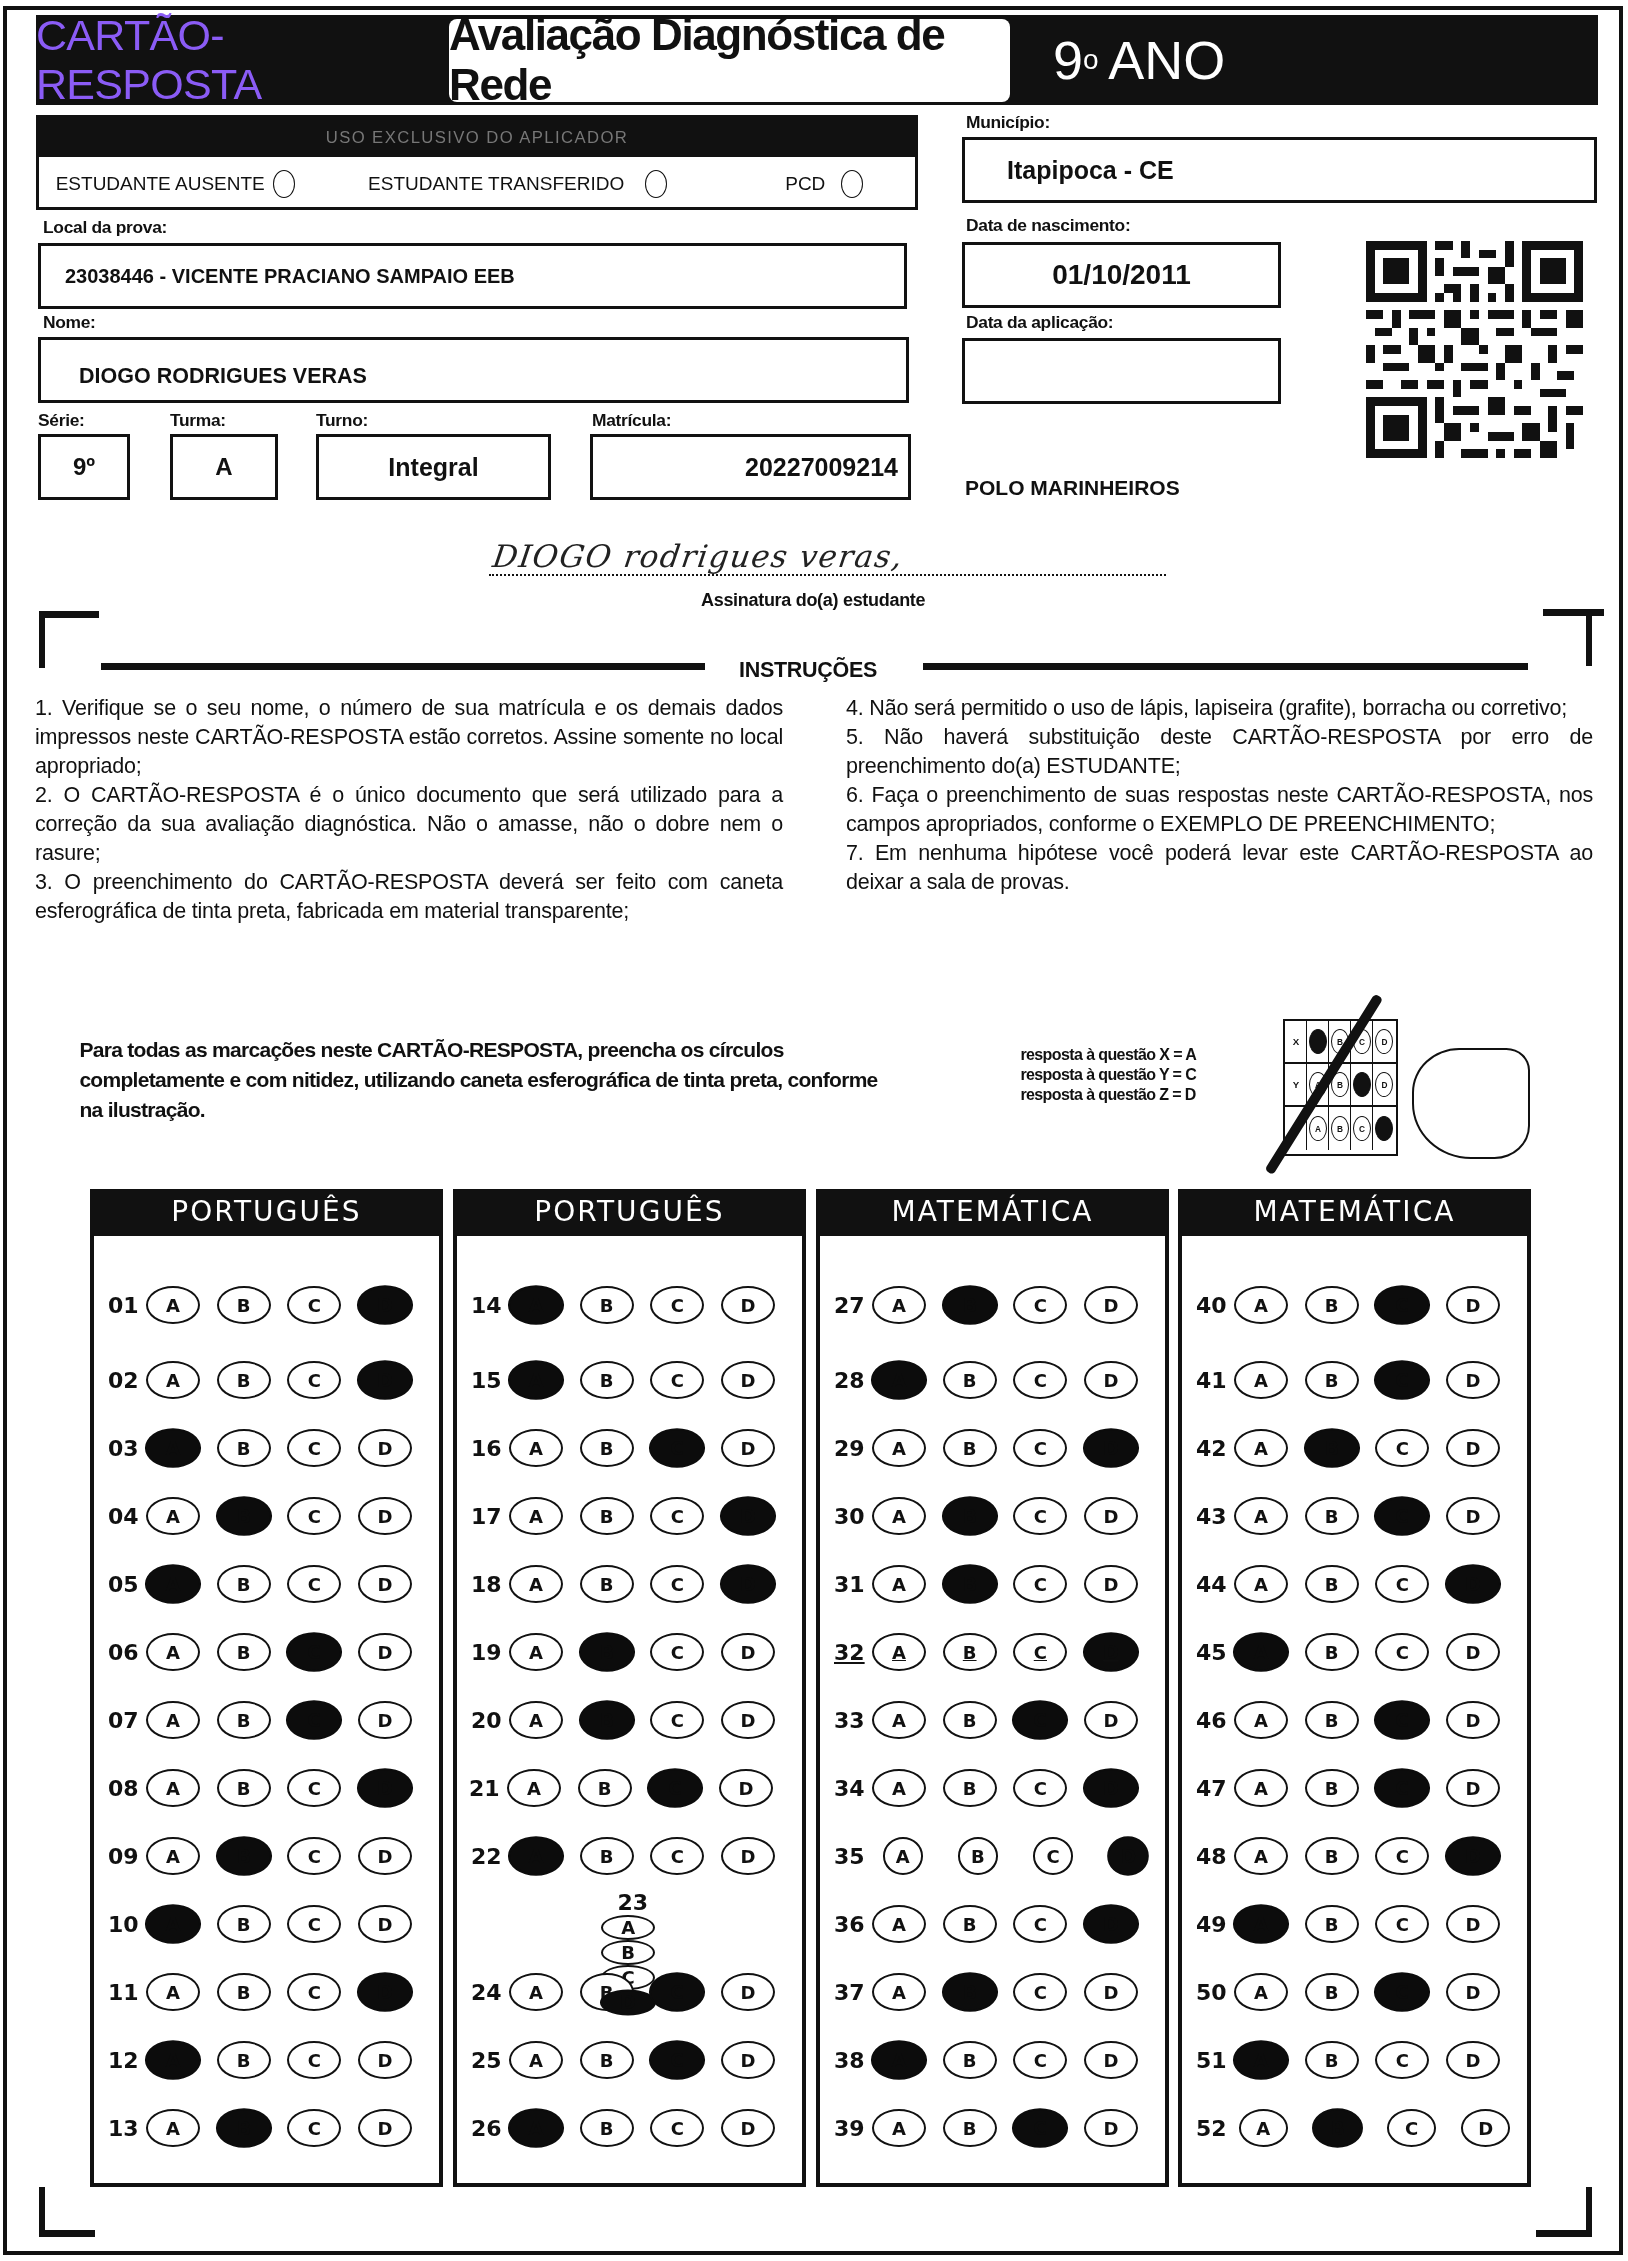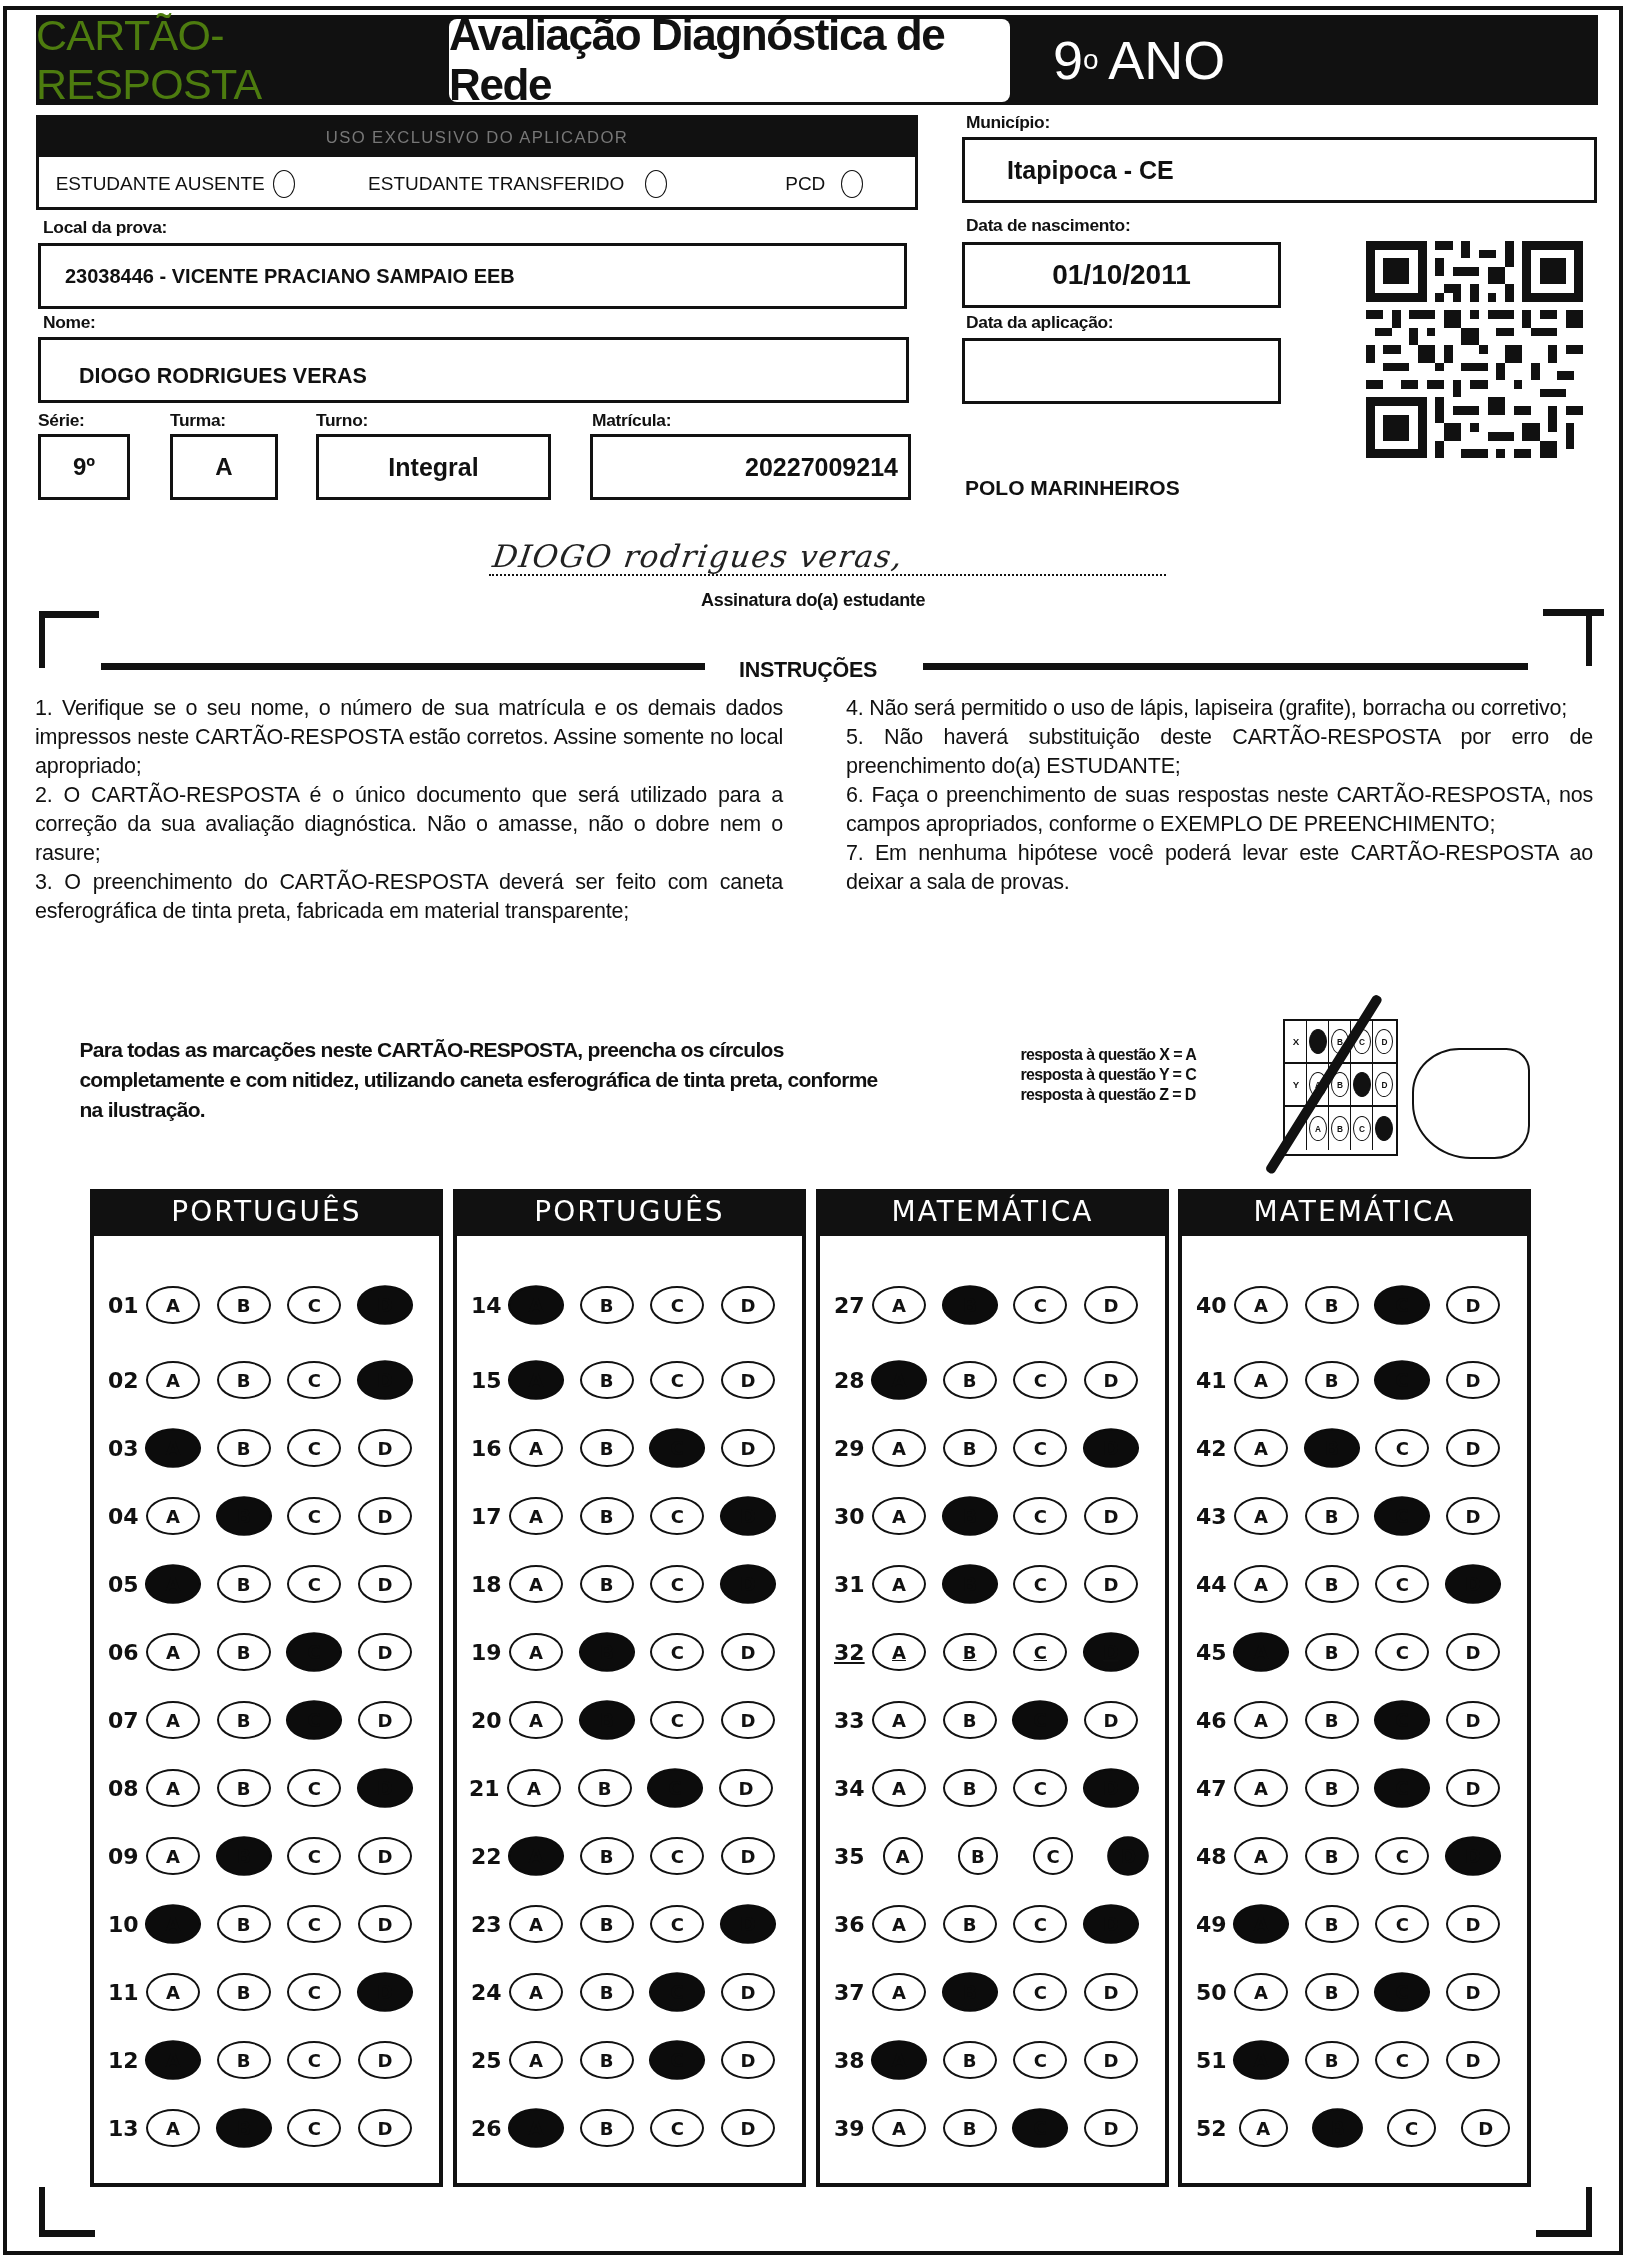--- a/index.html
+++ b/index.html
@@ -2,21 +2,21 @@
 <html style="font-size:11px"><head>
 <meta charset="utf-8">
 <style>
   * { box-sizing: border-box; margin: 0; padding: 0; }
   html, body { width: 1628px; height: 2261px; background: #ffffff; }
   body { font-family: "Liberation Sans", sans-serif; color: #111; position: relative; overflow: hidden; }
 
   .page-frame { position: absolute; left: 2.8px; top: 5.6px; width: 1620px; height: 2249px; border: 4.2px solid #111; }
 
   
-  .hdr-left { position: absolute; left: 36px; top: 15.3px; width: 413px; height: 90px; background: #111; color: #4d7c0f;
+  .hdr-left { position: absolute; left: 36px; top: 15.3px; width: 413px; height: 90px; background: #111; color: #8b5cf6;
     display: flex; align-items: center; justify-content: center; font-size: 43px; letter-spacing: -0.7px; }
   .hdr-mid { position: absolute; left: 449px; top: 15.3px; width: 566px; height: 90px; background: #111; padding: 3.5px 0 5.6px 0; }
   .hdr-mid-inner { width: 561px; height: 83px; background: #fff; display: flex; align-items: center; justify-content: center;
     font-size: 44px; font-weight: bold; letter-spacing: -1.4px; border-radius: 8px; }
   .hdr-right { position: absolute; left: 1015px; top: 15.3px; width: 583px; height: 90px; background: #111; color: #fff;
     display: flex; align-items: center; padding-left: 38px; font-size: 54px; }
   .hdr-right sup { font-size: 28px; vertical-align: 19.4px; margin-right: 9.7px; }
 
   
   .apl-box { position: absolute; left: 36px; top: 115px; width: 882px; height: 95px; border: 3.5px solid #111; }
@@ -458,21 +458,21 @@
         <span class="bubble filled">C</span>
         <span class="bubble">D</span>
       </div>
       <div class="row" style="height: 68px;">
         <span class="qnum">22</span>
         <span class="bubble filled">A</span>
         <span class="bubble">B</span>
         <span class="bubble">C</span>
         <span class="bubble">D</span>
       </div>
-      <div class="row" style="height: 68px;">
+      <div class="row" style="height: 68px; flex-direction: column;">
         <span class="qnum">23</span>
         <span class="bubble">A</span>
         <span class="bubble">B</span>
         <span class="bubble">C</span>
         <span class="bubble filled">D</span>
       </div>
       <div class="row" style="height: 68px;">
         <span class="qnum">24</span>
         <span class="bubble">A</span>
         <span class="bubble">B</span>

